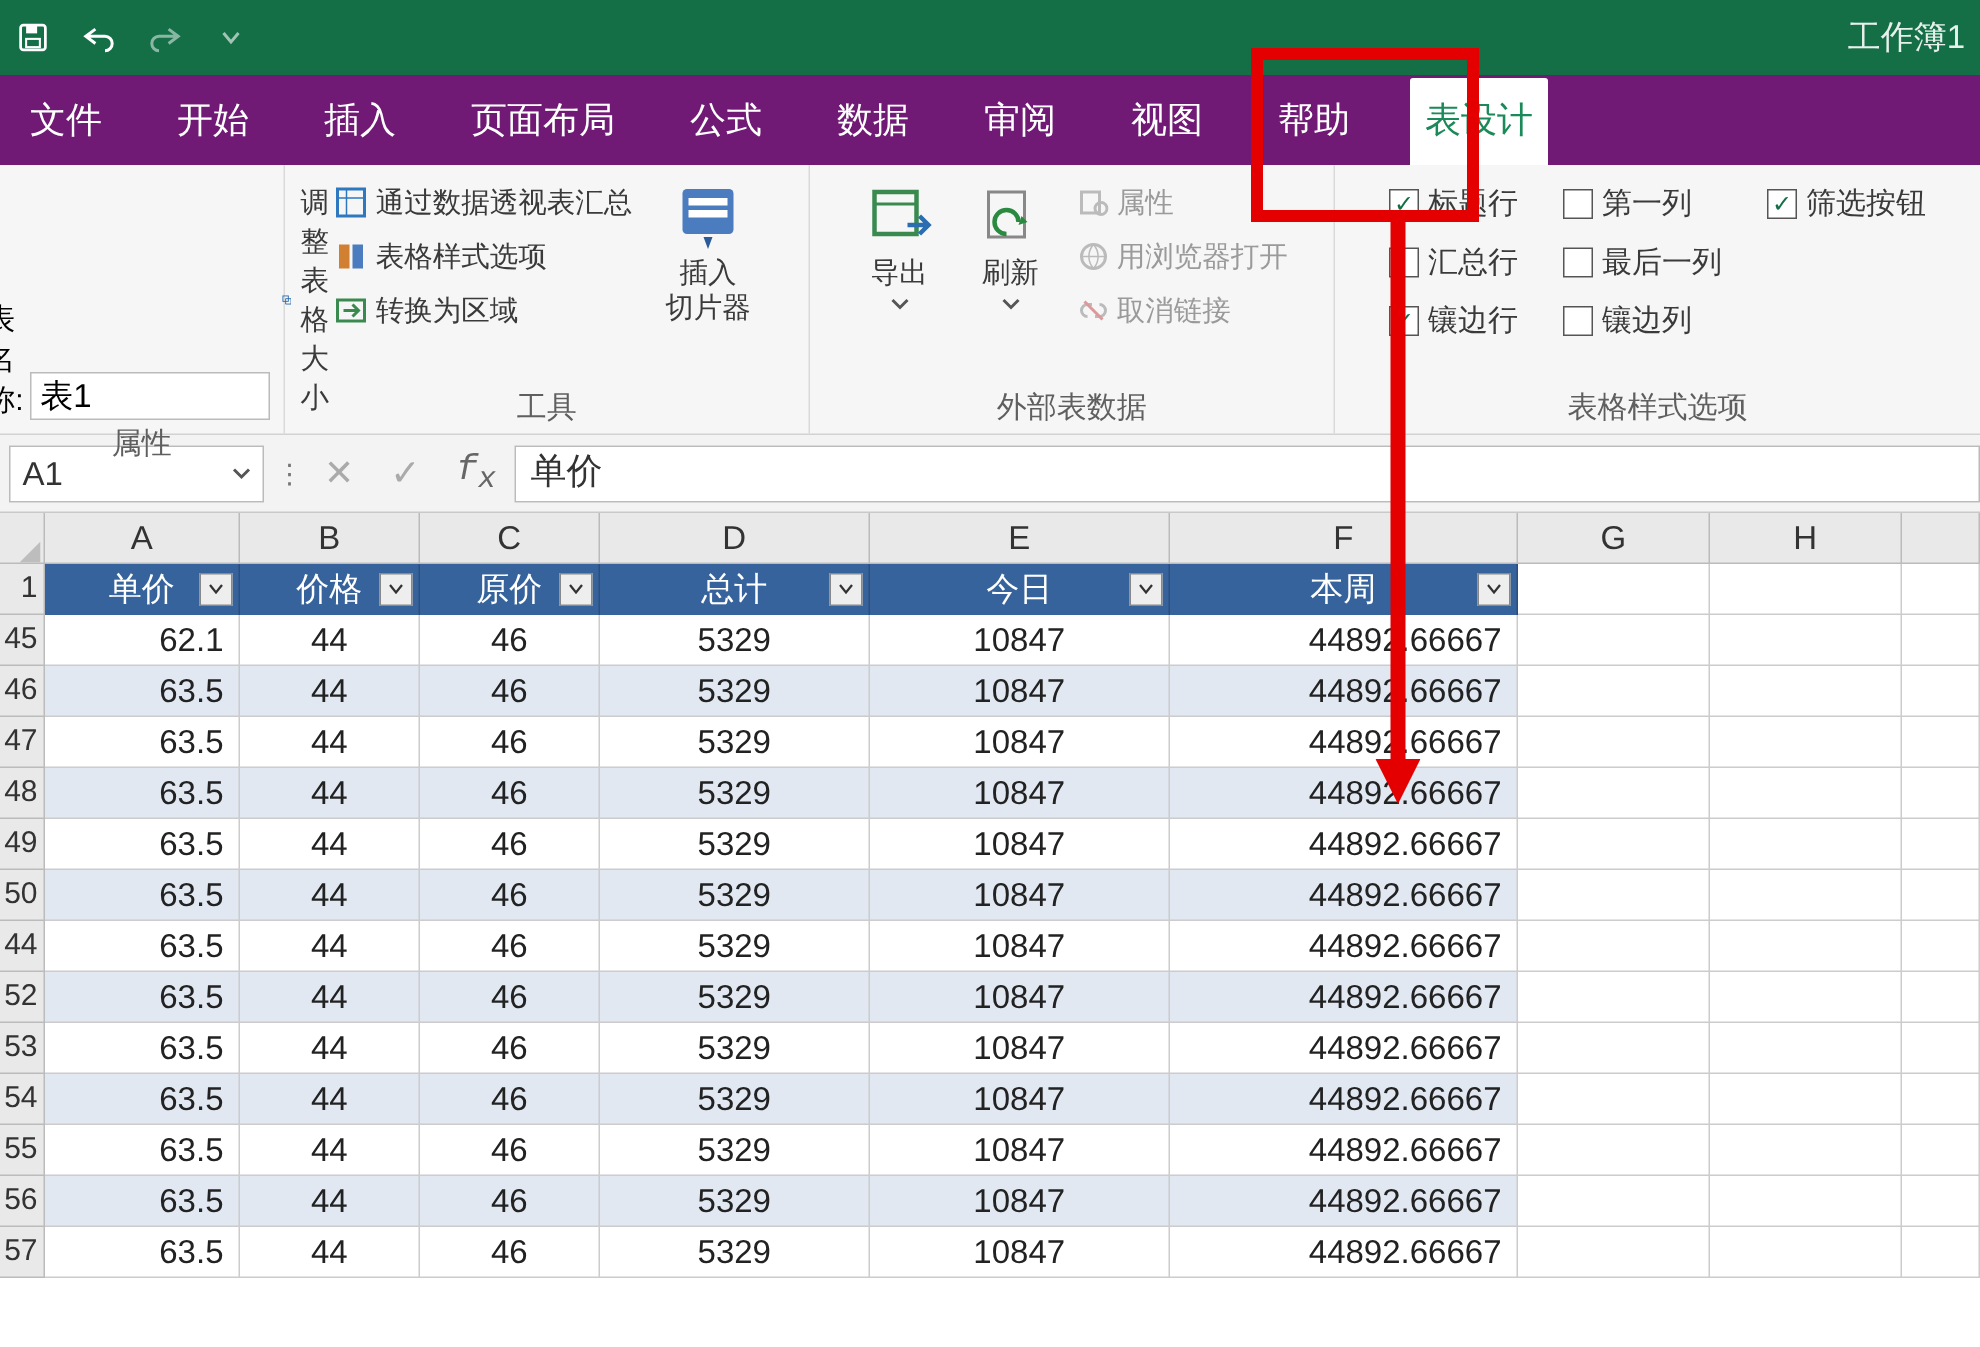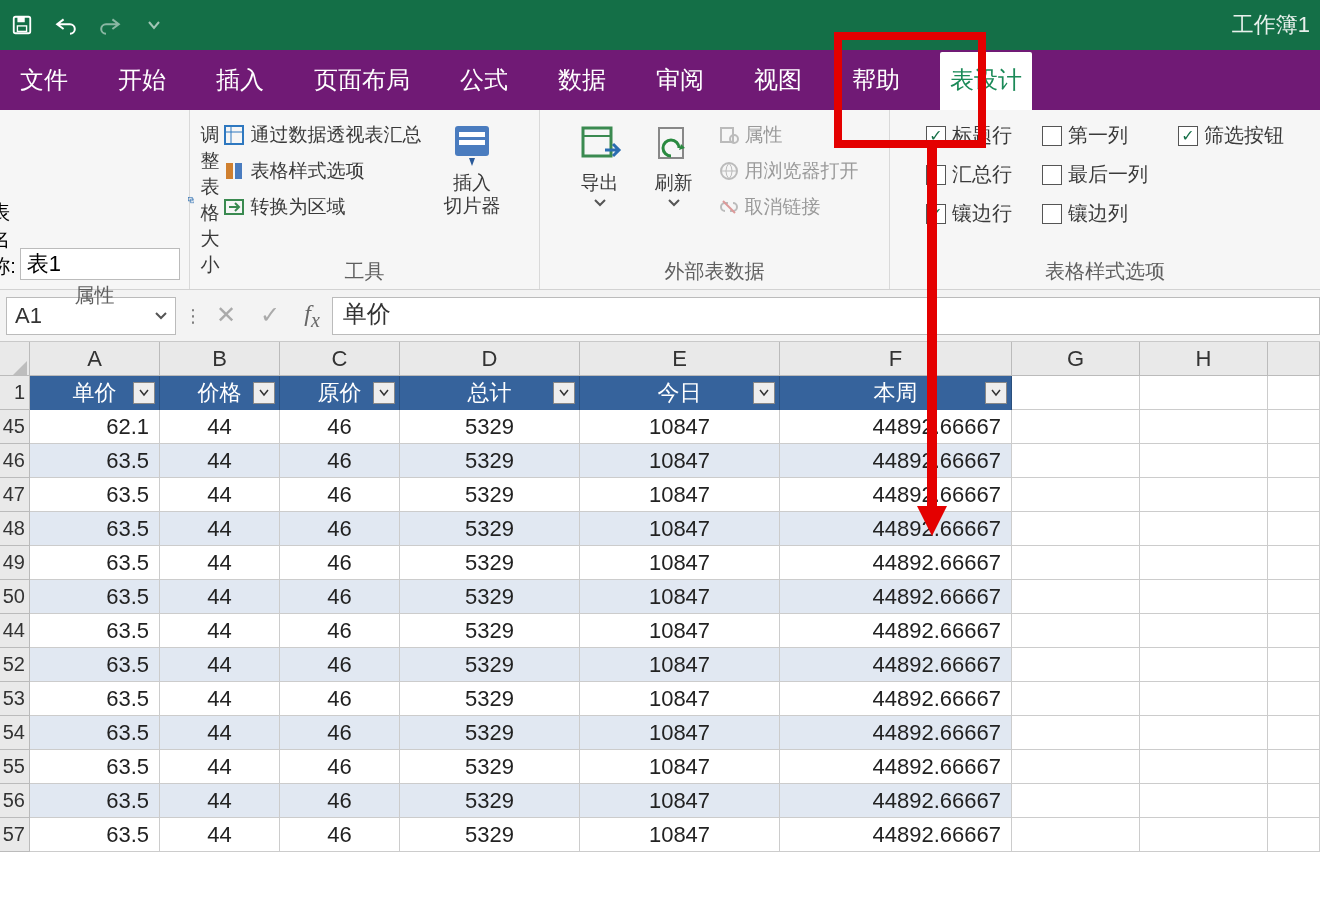--- a/index.html
+++ b/index.html
@@ -131,21 +131,21 @@
     height: 52px; display:flex; align-items:center; border-bottom:1px solid #c9c9c9;
     background:#f3f3f3;
   }
   .namebox {
     width: 170px; height: 38px; background:#fff; border:1px solid #bbb; margin:0 6px;
     display:flex; align-items:center; justify-content:space-between; padding:0 8px;
     font-size:22px; color:#333;
   }
   .fx-sep { width:22px; text-align:center; color:#777;}
   .fx-buttons { display:flex; gap:24px; align-items:center; padding:0 12px; color:#888;}
-  .fx-buttons .fx { font-style:italic; font-family: Liberation Serif, serif; color:#666;}
+  .fx-buttons .fx { font-style:italic; font-family: Liberation Mono, monospace; color:#666;}
   .fx-input {
     flex:1; height:38px; background:#fff; border:1px solid #bbb; font-size:24px;
     padding:0 10px; color:#333;
   }
 
   
   .sheet { display:block; border-collapse:collapse; font-size:22px;}
   .col-headers { display:flex; height:34px; }
   .corner {
     width:30px; background:#e9e9e9; border-right:1px solid #bbb; border-bottom:1px solid #bbb;

